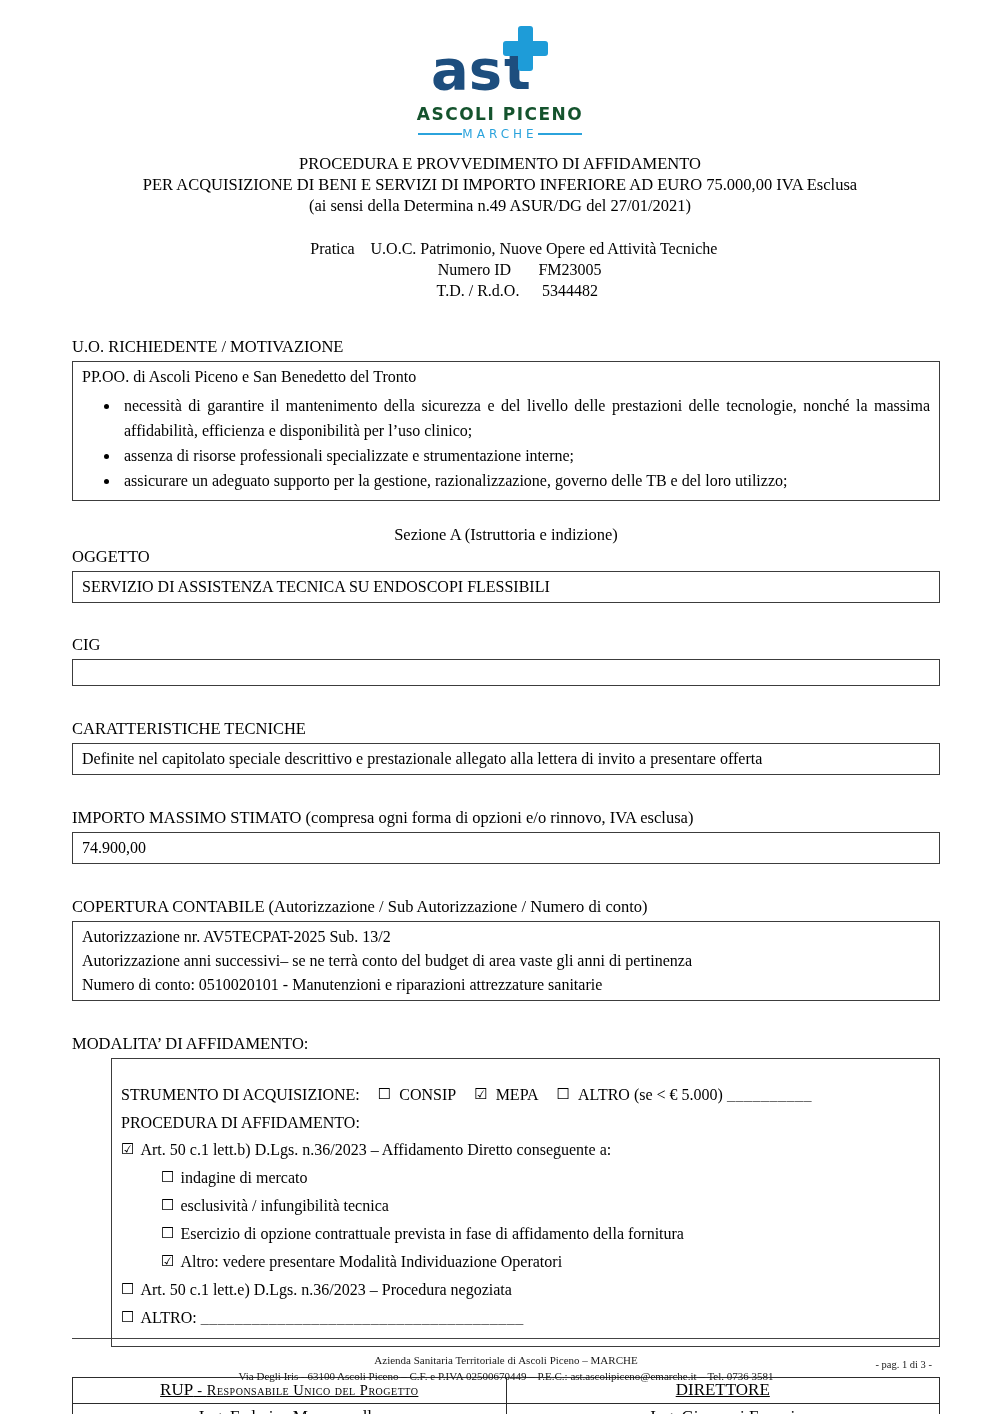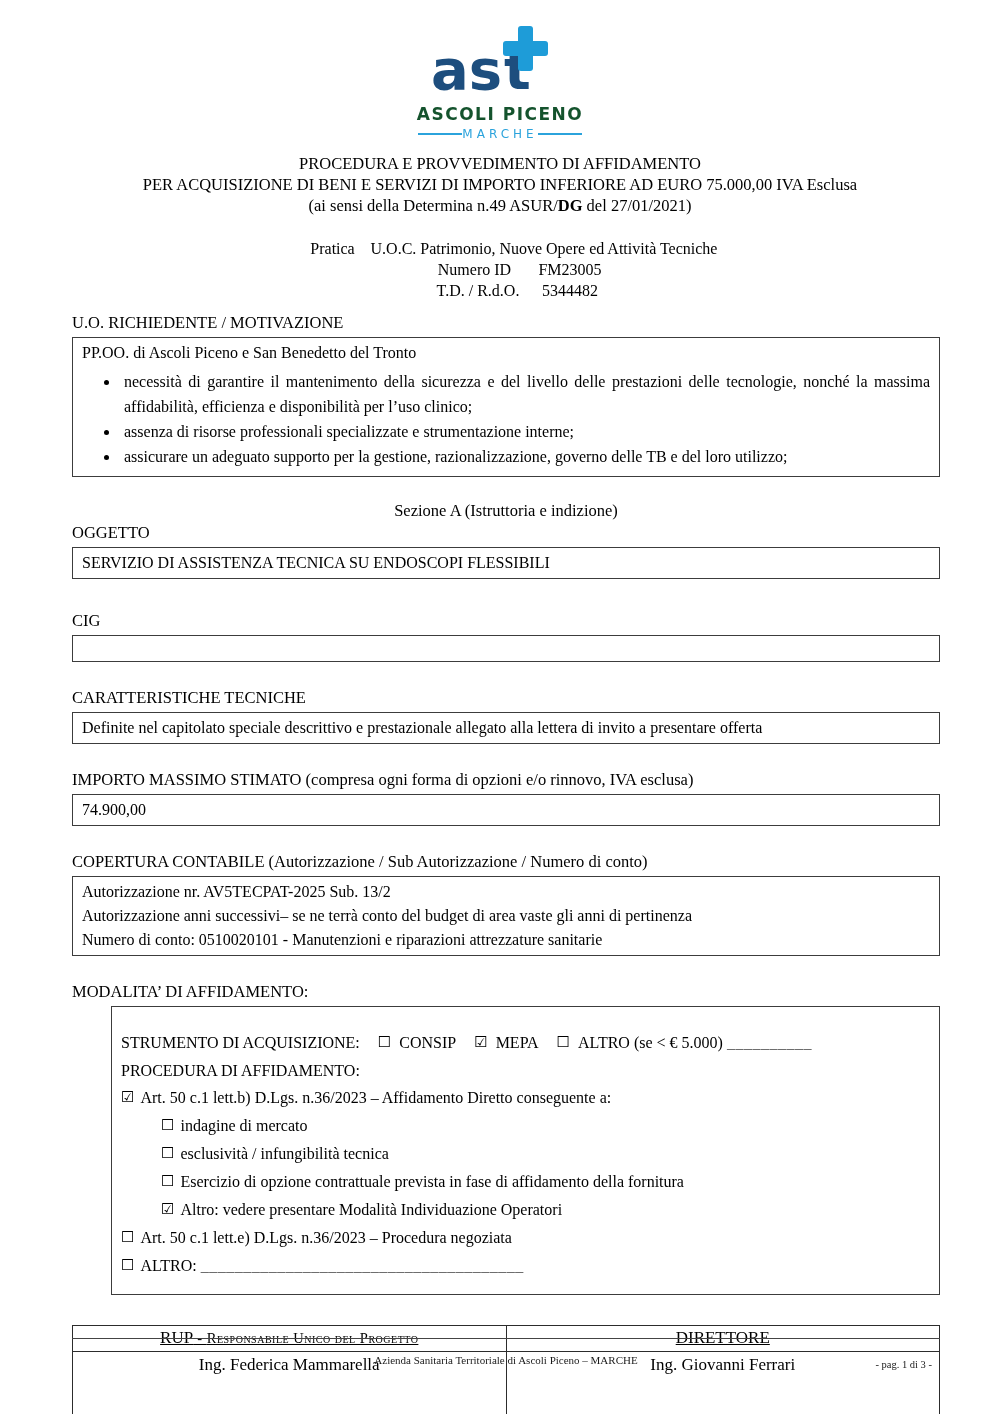--- a/index.html
+++ b/index.html
@@ -22,29 +22,29 @@
   }
   .region-row { display: flex; align-items: center; justify-content: center; margin-top: 3px; }
   .region-line { width: 44px; height: 2px; background: #2ba3dc; }
   .region-name {
     font-family: "DejaVu Sans", sans-serif; font-size: 12px;
     letter-spacing: 4px; color: #2ba3dc; font-weight: 500;
   }
 
   
   .title-block { text-align: center; margin-top: 12px; line-height: 21px; font-size: 16.5px; }
-  .title-bold { font-weight: bold; }
+  .title-bold { font-weight: normal; }
 
   
   .file-info { margin-top: 22px; line-height: 21px; text-align: center; }
   .fi-label-sm { display: inline-block; width: 76px; }
   .fi-label-lg { display: inline-block; width: 128px; }
 
   
-  .heading { margin-top: 26px; font-size: 16.5px; }
+  .heading { margin-top: 33px; font-size: 16.5px; }
   .box {
     border: 1.5px solid #3c3c3c; margin-top: 4px;
     padding: 3px 9px; line-height: 24px;
   }
   .box.empty { height: 27px; }
   .centered-title { text-align: center; margin-top: 24px; font-size: 16.5px; }
 
   .bullets { margin: 4px 0 4px 20px; padding-left: 18px; }
   .bullets li { text-align: justify; line-height: 25px; padding-left: 4px; }
 
@@ -112,21 +112,21 @@
         <span class="fi-label-sm">Pratica</span><span>U.O.C. Patrimonio, Nuove Opere ed Attività Tecniche</span>
       </div>
       <div>
         <span class="fi-label-lg">Numero ID</span><span>FM23005</span>
       </div>
       <div>
         <span class="fi-label-lg">T.D. / R.d.O.</span><span>5344482</span>
       </div>
     </div>
 
-    <div class="heading" style="margin-top:12px">U.O. RICHIEDENTE / MOTIVAZIONE</div>
+    <div class="heading" style="margin-top:36px">U.O. RICHIEDENTE / MOTIVAZIONE</div>
     <div class="box">
       <div>PP.OO. di Ascoli Piceno e San Benedetto del Tronto</div>
       <ul class="bullets">
         <li>necessità di garantire il mantenimento della sicurezza e del livello delle prestazioni delle tecnologie, nonché la massima affidabilità, efficienza e disponibilità per l’uso clinico;</li>
         <li>assenza di risorse professionali specializzate e strumentazione interne;</li>
         <li>assicurare un adeguato supporto per la gestione, razionalizzazione, governo delle TB e del loro utilizzo;</li>
       </ul>
     </div>
 
     <div class="centered-title">Sezione A (Istruttoria e indizione)</div>
@@ -177,17 +177,18 @@
           <td>Ing. Giovanni Ferrari</td>
         </tr>
       </tbody>
     </table>
 
   </div>
 
   <div class="footer">
     <div class="footer-lines">
       <div>Azienda Sanitaria Territoriale di Ascoli Piceno – MARCHE</div>
+      <div>Via Degli Iris - 63100 Ascoli Piceno – C.F. e P.IVA 02500670449 – P.E.C.: ast.ascolipiceno@emarche.it – Tel. 0736 3581</div>
     </div>
     <div class="page-num">- pag. 1 di 3 -</div>
   </div>
 
 </div>
 
 </body></html>

